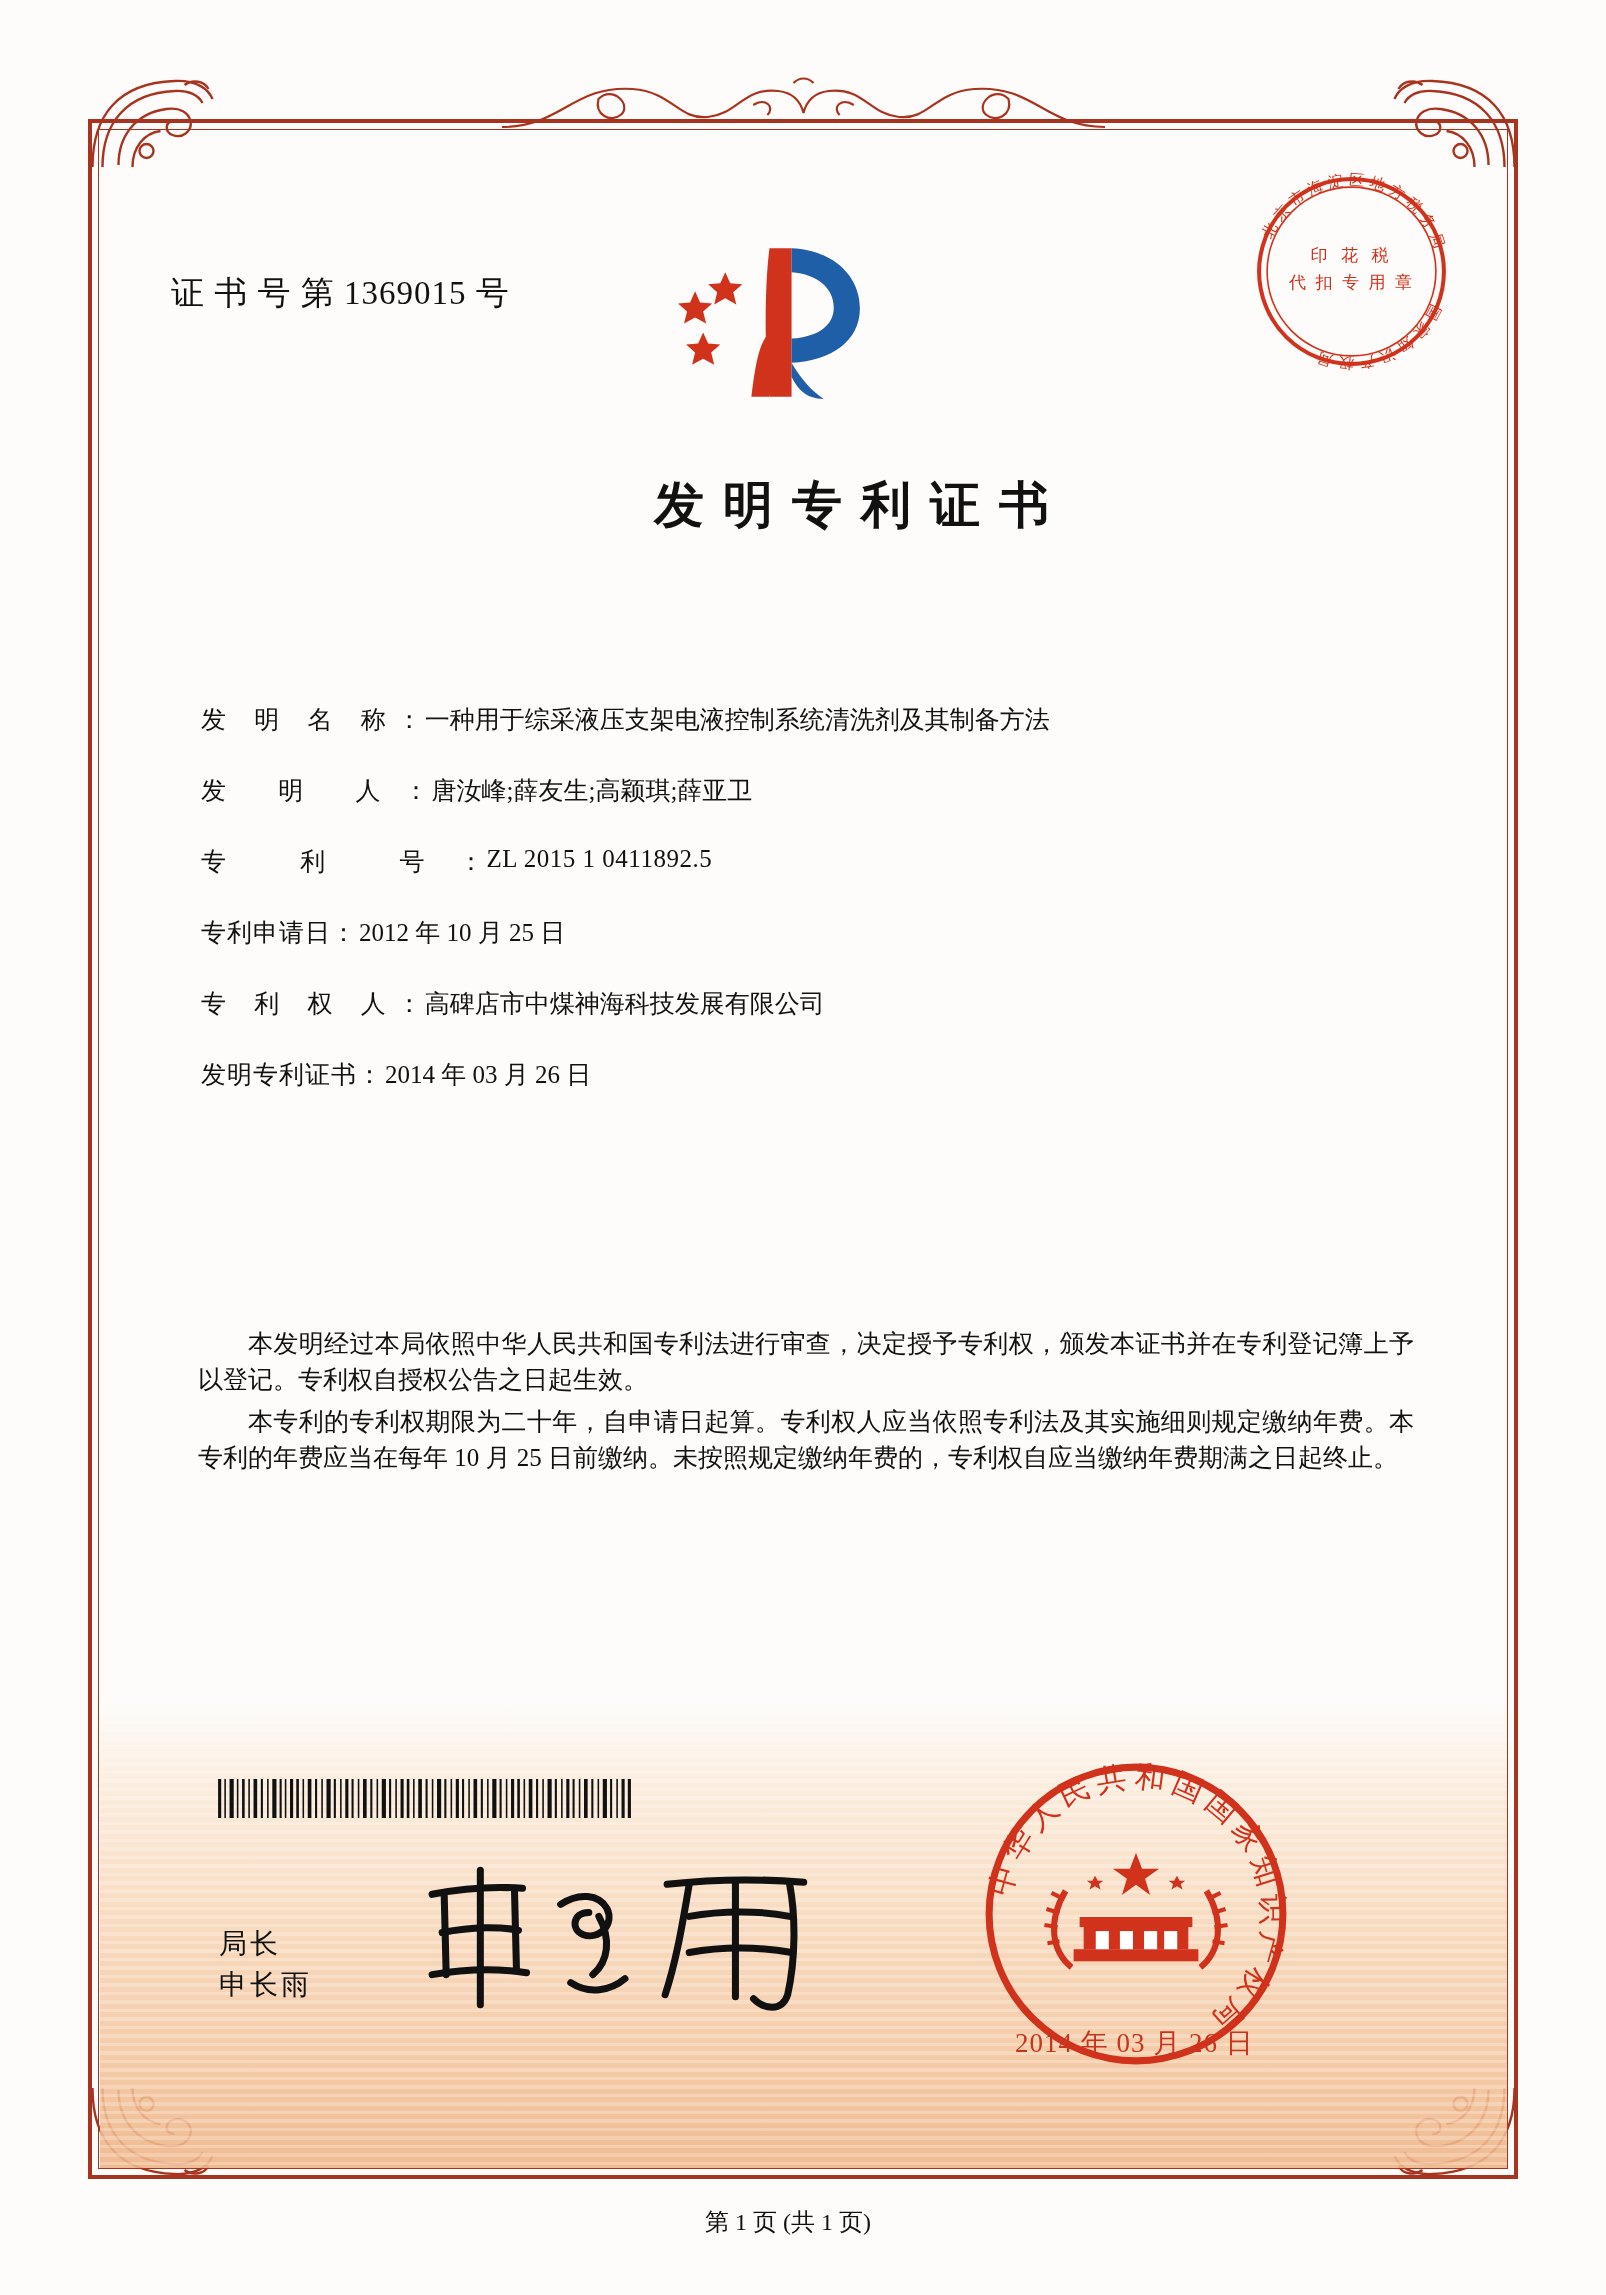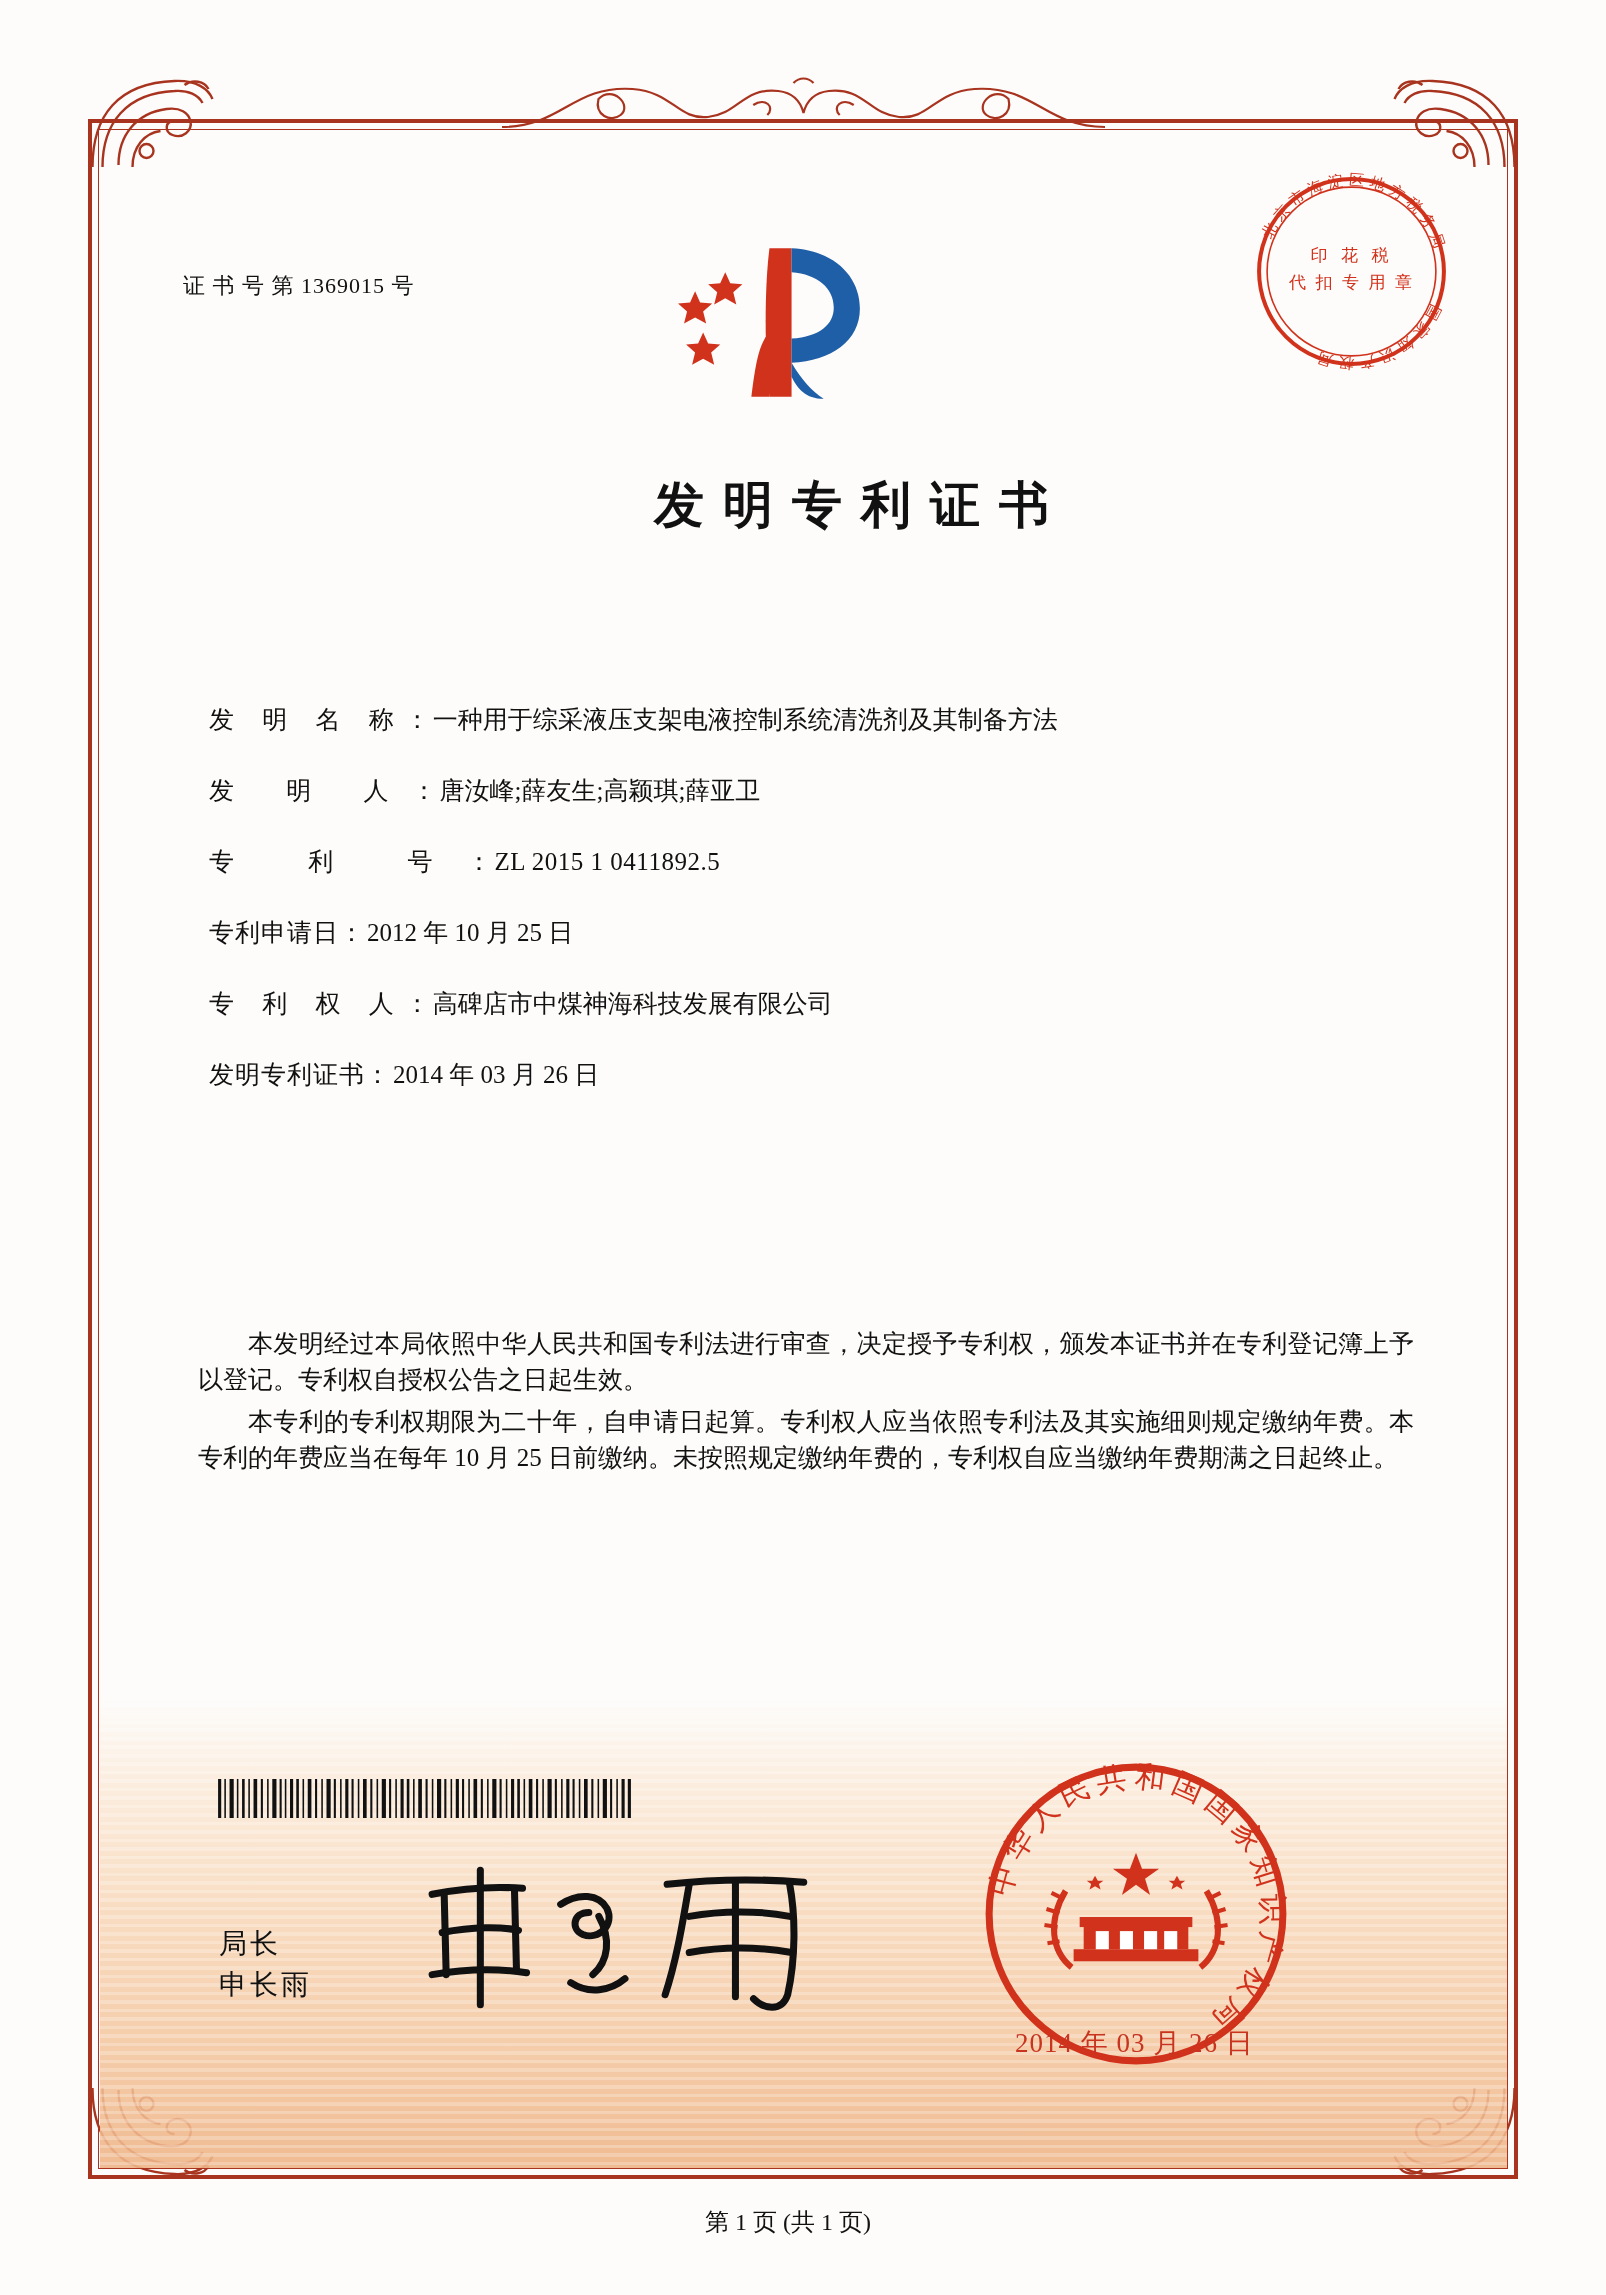--- a/index.html
+++ b/index.html
@@ -58,25 +58,24 @@
     height: 55px;
     color: #a8341f;
   }
   .top-scroll svg { width: 100%; height: 100%; display: block; }
 
   
   .cert-no {
     position: absolute;
     left: 171px;
     top: 271px;
-    font-size: 22px;
+    font-size: 33px;
     letter-spacing: 1px;
     color: #111;
     white-space: nowrap;
-    margin-left: 12px;
   }
 
   .logo {
     position: absolute;
     left: 673px;
     top: 236px;
     width: 211px;
     height: 181px;
   }
   .logo svg { width: 100%; height: 100%; display: block; }
@@ -107,26 +106,25 @@
 
   
   .fields {
     position: absolute;
     left: 201px;
     top: 703px;
     width: 1231px;
   }
   .field-row {
     display: flex;
-    align-items: center;
+    align-items: flex-start;
     margin-bottom: 38px;
     font-size: 25px;
     color: #111;
     white-space: nowrap;
-    margin-left: 8px;
   }
   .field-label {
     flex: 0 0 auto;
   }
   .field-value {
     flex: 0 1 auto;
     padding-left: 3px;
   }
   .fl-w1 { letter-spacing: 11px; }
   .fl-w2 { letter-spacing: 23px; }

